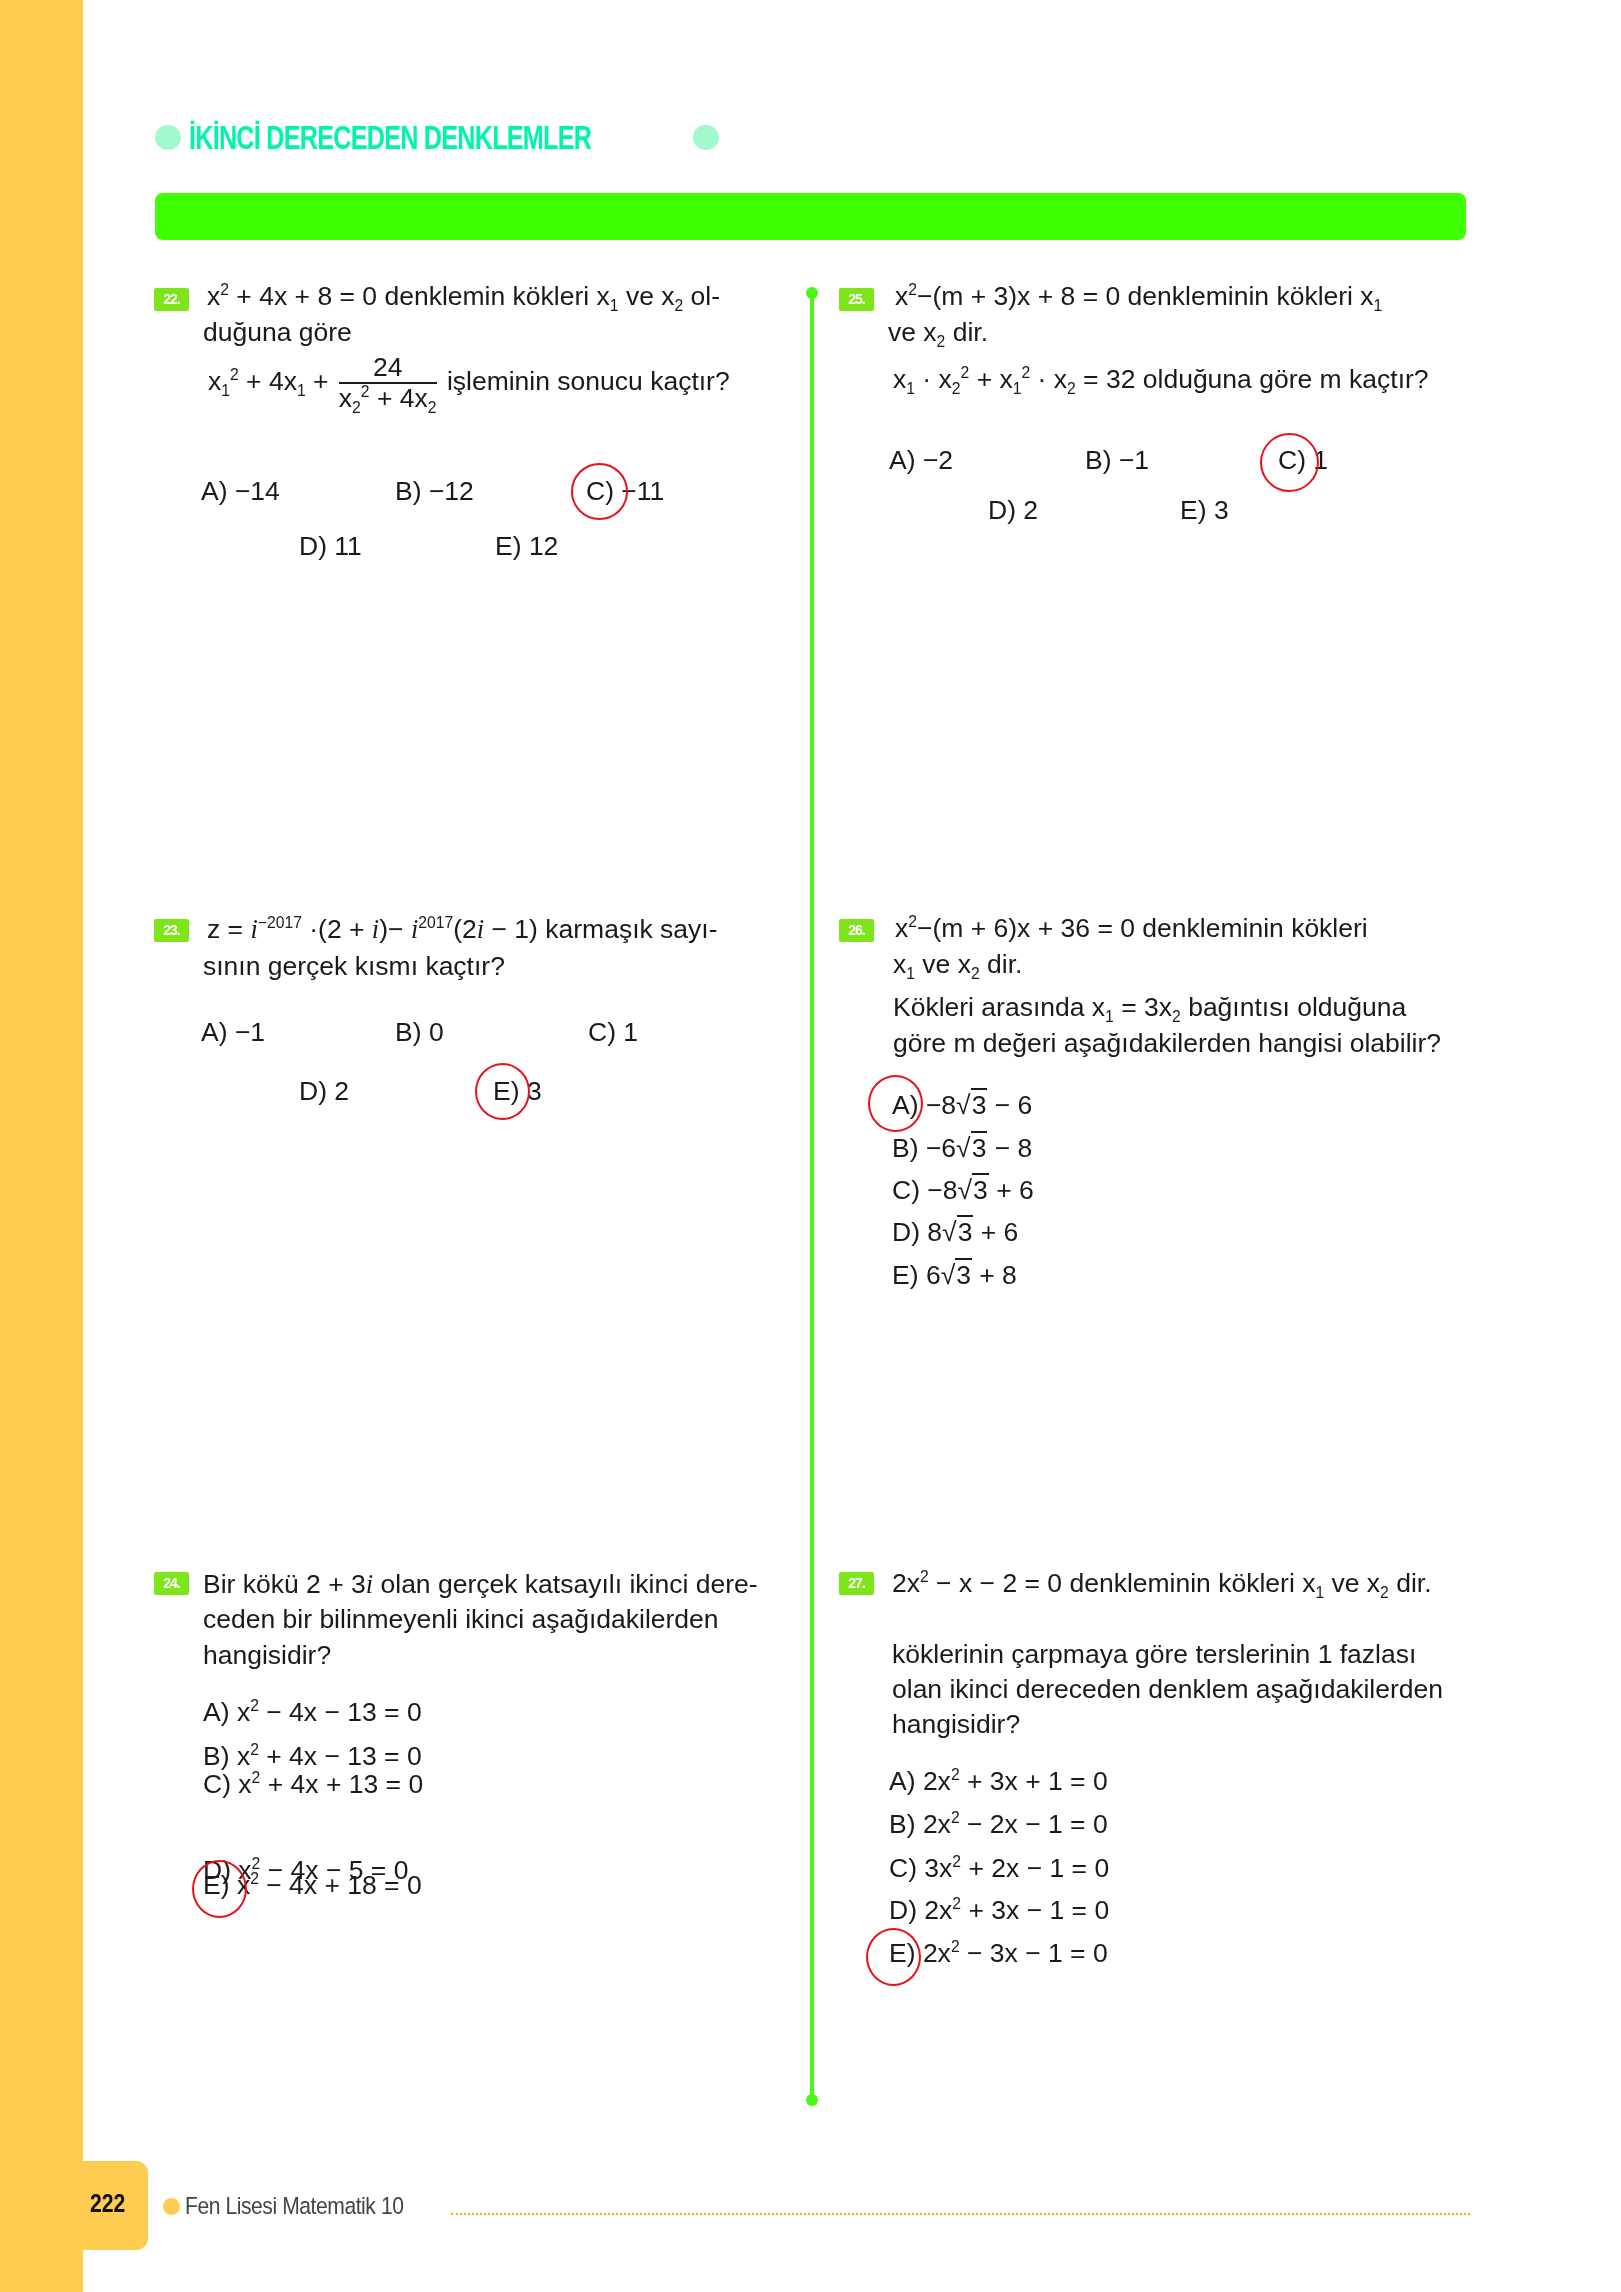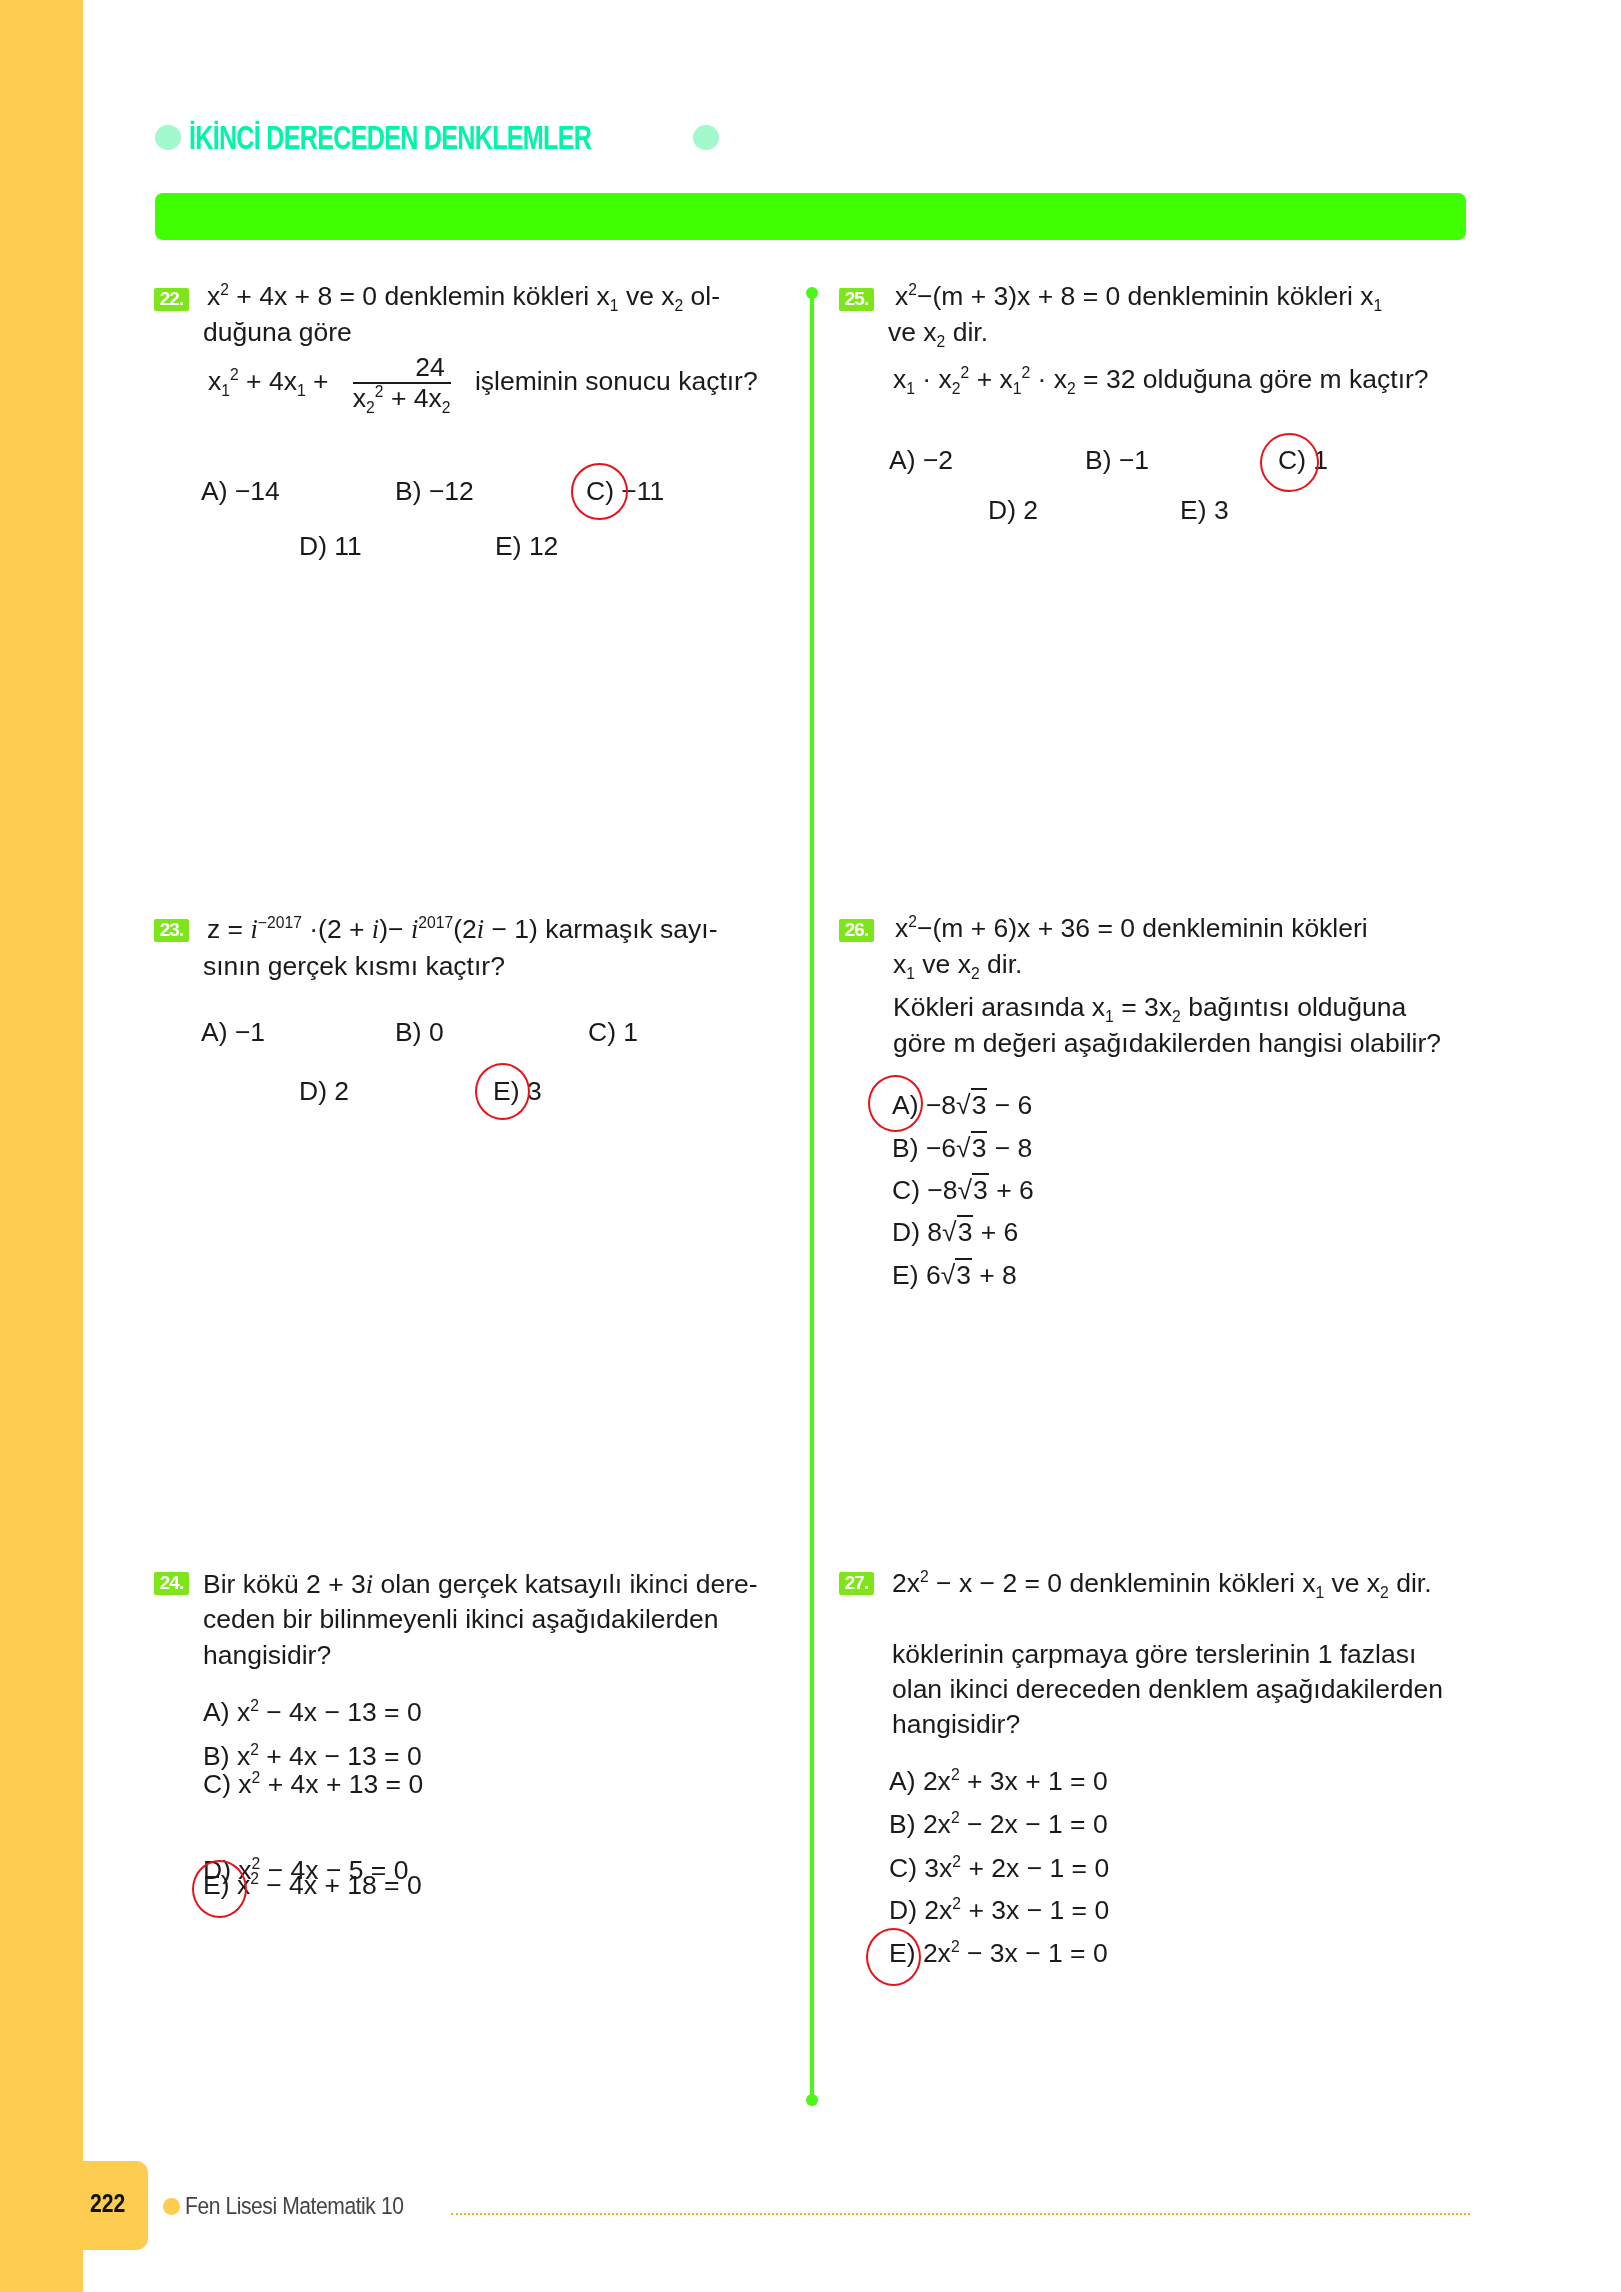--- a/index.html
+++ b/index.html
@@ -11,27 +11,27 @@
   .title-text { font-family:"Liberation Sans", sans-serif; font-weight:bold; color:#00f5a8; font-size:34px;
                 letter-spacing:-1px; transform:scaleX(0.74); transform-origin:left center; white-space:nowrap;
                 margin-left:8.8px; width:494px; display:inline-block; }
   .title-wrap { width:494px; overflow:visible; margin-left:8.8px; margin-right:9.8px; height:43px; display:flex; align-items:center; }
   .title-wrap .title-text { margin-left:0; }
   .green-bar { position:absolute; left:155px; top:193px; width:1311px; height:47px; background:#3fff00; border-radius:7.8px; }
   .divider { position:absolute; left:810px; top:293px; width:3.9px; height:1806px; background:#4cf717; }
   .div-dot { position:absolute; width:11.8px; height:11.8px; border-radius:50%; background:#4cf717; left:806px; }
   .q { position:absolute; font-size:26.5px; line-height:35px; }
   .badge { position:absolute; left:0; top:0; width:35px; height:22.5px; background:#7ee51a; color:#fff;
-           font-weight:bold; font-size:19px; line-height:22.5px; text-align:center; border-radius:2px;
+           font-weight:bold; font-size:14px; line-height:22.5px; text-align:center; border-radius:2px;
            letter-spacing:-1px; }
   .qline { position:absolute; white-space:nowrap; }
   .sup { font-size:15.7px; vertical-align:super; line-height:0; }
   .sub { font-size:15.7px; vertical-align:sub; line-height:0; }
   .it { font-family:"Liberation Serif", serif; font-style:italic; }
-  .frac { display:inline-block; vertical-align:middle; text-align:right; margin:0 17px; }
+  .frac { display:inline-block; vertical-align:middle; text-align:center; margin:0 3px; }
   .frac .num { display:block; border-bottom:2px solid #1a1a1a; padding:0 5.9px; line-height:29px; }
   .frac .den { display:block; line-height:29px; }
   .opt { position:absolute; white-space:nowrap; font-size:26.5px; line-height:33px; }
   .circle { position:absolute; border:2.9px solid #e5141b; border-radius:50%; box-sizing:border-box; }
   .sqrt { display:inline-block; }
   .sqrt .rad { border-top:2px solid #1a1a1a; padding:0 1px; }
   .footer-tab { position:absolute; left:83px; top:2161px; width:65px; height:89px; background:#ffcc52;
                 border-radius:0 11.8px 11.8px 0; }
   .page-num { position:absolute; left:90px; top:2188px; font-weight:bold; font-size:26.5px; color:#111;
               transform:scaleX(0.8); transform-origin:left center; }

